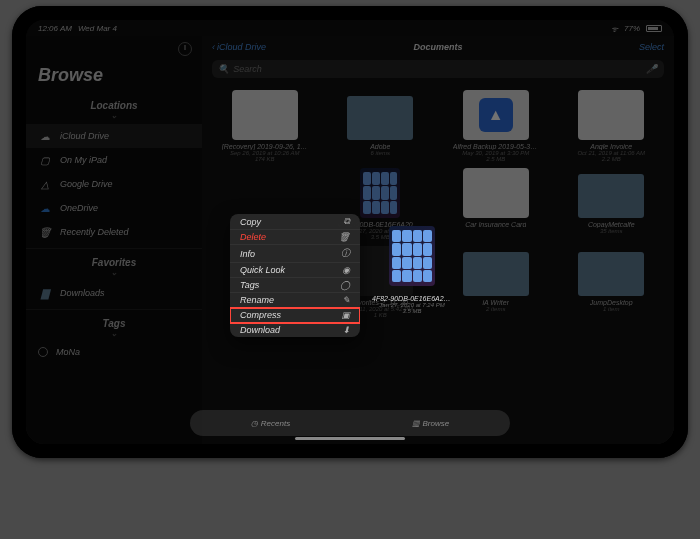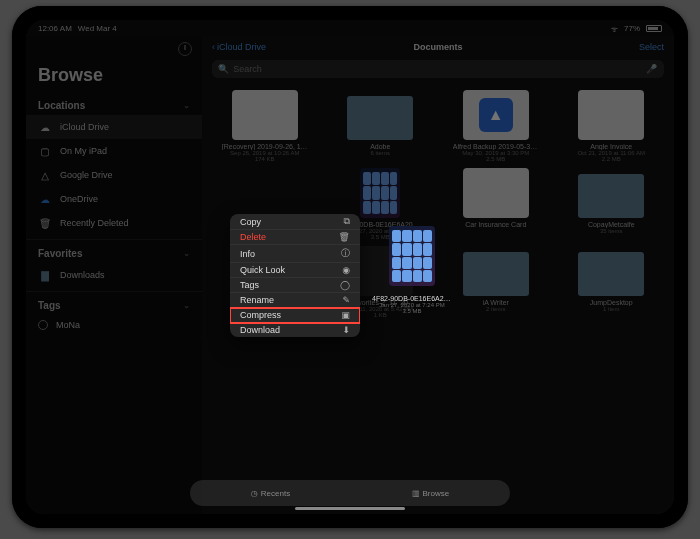--- a/index.html
+++ b/index.html
@@ -9,25 +9,26 @@
     width: 700px;
     height: 539px;
     overflow: hidden;
     position: relative;
   }
   .device {
     position: absolute;
     left: 12px;
     top: 6px;
     width: 676px;
-    height: 522px;
+    height: 452px;
     background: #000;
     border-radius: 30px;
     box-shadow: inset 0 0 0 10px #000, 0 2px 6px rgba(0,0,0,.6);
     overflow: hidden;
+    font-style: italic;
   }
   .screen {
     position: absolute;
     left: 14px;
     top: 14px;
     right: 14px;
     bottom: 14px;
     background: #0e0e0e;
     border-radius: 18px;
     overflow: hidden;
@@ -103,20 +104,21 @@
     background: #555;
   }
   .section-title {
     padding: 4px 12px;
     font-size: 10px;
     color: #aaa;
     font-weight: 600;
     display: flex;
     justify-content: space-between;
     align-items: center;
+    flex-direction: column;
   }
   .chev {
     color: #555;
     font-size: 8px;
   }
   .sb-item {
     display: flex;
     align-items: center;
     gap: 8px;
     padding: 5px 12px;

